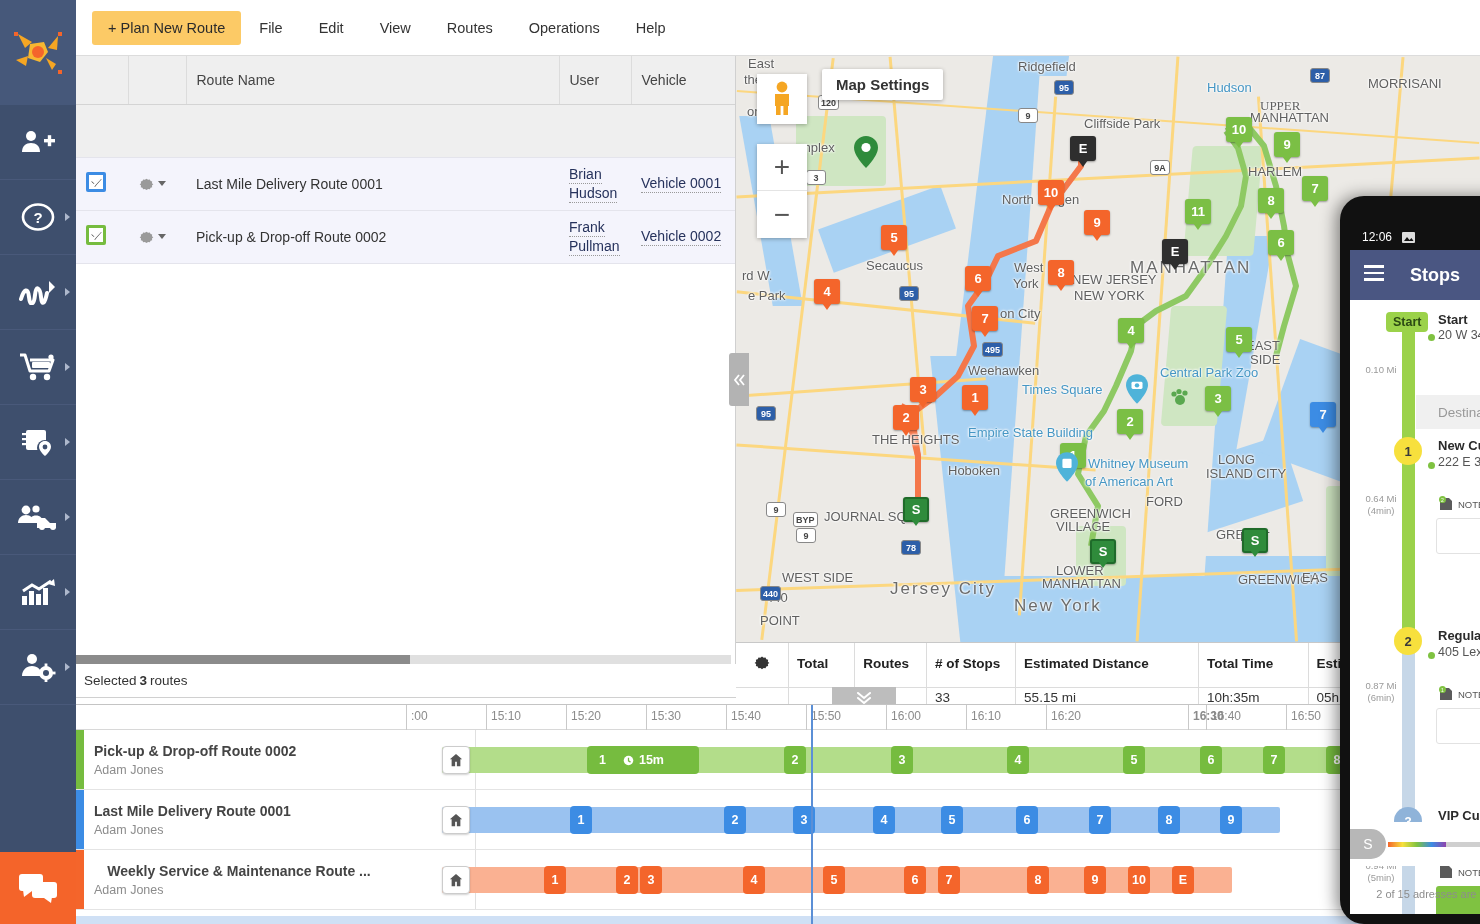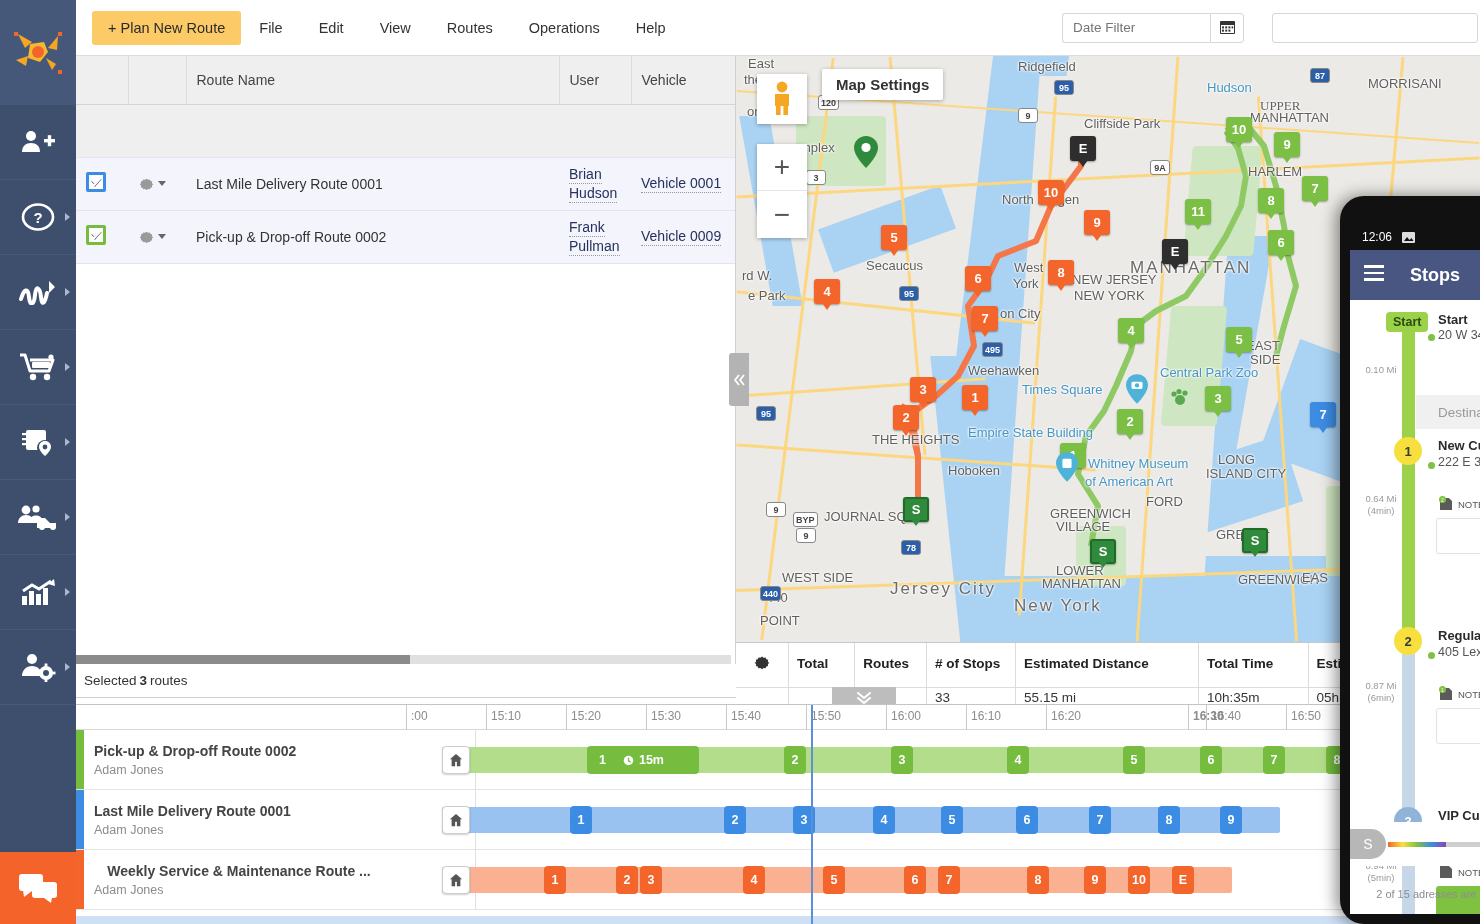--- a/index.html
+++ b/index.html
@@ -430,41 +430,20 @@
     <span>+</span>
     <span>Plan New Route</span>
   </button>
   <div class="menu-item">File</div>
   <div class="menu-item">Edit</div>
   <div class="menu-item">View</div>
   <div class="menu-item">Routes</div>
   <div class="menu-item">Operations</div>
   <div class="menu-item">Help</div>
 
-  <div id="topbar-right">
-    <div id="date-filter-wrap">
-      <input id="date-filter" placeholder="Date Filter" style="">
-      <div id="date-filter-btn">
-        <svg width="15" height="15" viewBox="0 0 15 15" fill="#333">
-          <rect x="0" y="1" width="15" height="13" rx="1"></rect>
-          <rect x="1" y="5" width="13" height="8" fill="#fff"></rect>
-          <g fill="#333">
-              <rect x="2" y="6.4" width="2" height="2"></rect>
-              <rect x="5.2" y="6.4" width="2" height="2"></rect>
-          <rect x="8.4" y="6.4" width="2" height="2"></rect>
-              <rect x="2" y="9.6" width="2" height="2"></rect>
-          <rect x="5.2" y="9.6" width="2" height="2"></rect>
-              <rect x="8.4" y="9.6" width="2" height="2"></rect>
-          <rect x="11.6" y="6.4" width="1.6" height="2"></rect>
-            </g>
-        </svg>
-      </div>
-    </div>
-    <input id="search-box" placeholder="" style="">
-  </div>
 </div>
 
 <div id="routes-panel">
   <table class="rt">
     <colgroup>
         <col style="width:52px">
         <col style="width:58px">
         <col>
         <col style="width:72px">
         <col style="width:104px">
@@ -505,21 +484,21 @@
           <td>
             <span class="gear-cell">
               <svg width="17" height="17" viewBox="0 0 20 20" fill="#9a9a9a">
                 <path d="M10 6.6a3.4 3.4 0 100 6.8 3.4 3.4 0 000-6.8zm8 4.4l-1.6-1.3.3-2-1.9-.7-.9-1.8-2 .4L10 4.3 8.1 5.6l-2-.4-.9 1.8-1.9.7.3 2L2 11l1.6 1.3-.3 2 1.9.7.9 1.8 2-.4L10 17.7l1.9-1.3 2 .4.9-1.8 1.9-.7-.3-2z"></path>
               </svg>
               <span class="caret-dn"></span>
             </span>
           </td>
           <td>Pick-up &amp; Drop-off Route 0002</td>
           <td class="user-cell"><span class="dotted">Frank</span><br><span class="dotted">Pullman</span></td>
-          <td class="veh-cell" style="border-right:none"><span class="dotted">Vehicle 0009</span></td>
+          <td class="veh-cell" style="border-right:none"><span class="dotted">Vehicle 0002</span></td>
         </tr>
         <tr>
           <td colspan="5" style="height:332px;border-bottom:none;background:#fff"></td>
         </tr>
       </tbody>
   </table>
 </div>
 
 <div id="rt-scroll-track">
   <div id="rt-scroll-thumb"></div>

